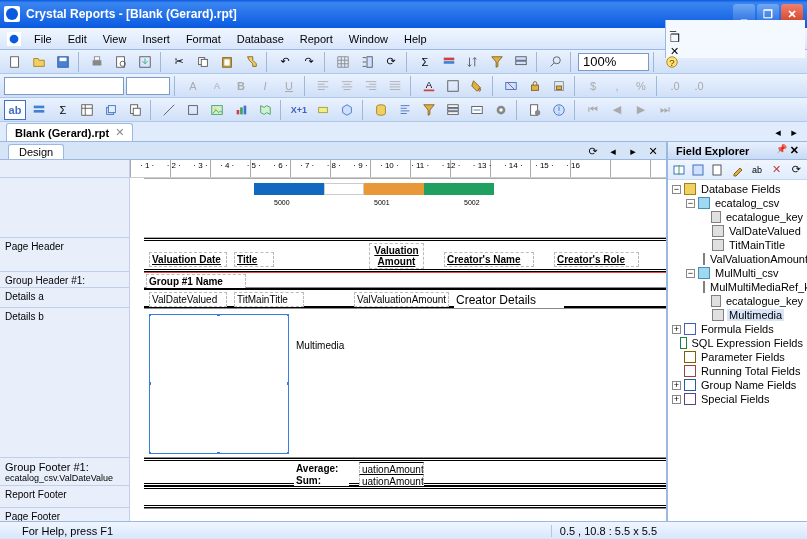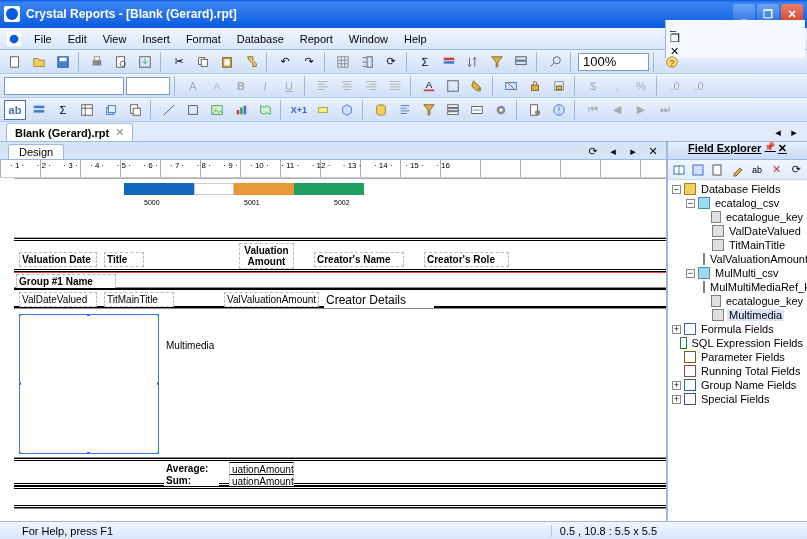--- a/index.html
+++ b/index.html
@@ -49,29 +49,29 @@
 .sectioncol { width:130px; background:#e8effb; border-right:1px solid #c0d0e8; flex-shrink:0; }
 .sectioncol .sect { border-bottom:1px solid #c0d0e8; padding:3px 5px; font-size:10px; color:#000; display:flex; align-items:flex-start; overflow:hidden; white-space:nowrap; }
 .canvaswrap { flex:1; min-width:520px; }
 .ruler { height:18px; background:#fff; border-bottom:1px solid #ccc; font-size:8px; padding-left:2px; background-image: repeating-linear-gradient(to right, #aaa 0 1px, transparent 1px 40px); white-space:nowrap; overflow:hidden; }
 
 .section { border-top:1px solid #888; border-bottom:1px solid #888; background:#fff; position:relative; }
 .section.dbl { border-top:3px double #000; border-bottom:3px double #000; }
 .canvaswrap .body { margin-left:14px; }
 
 .field { position:absolute; border:1px dashed #bbb; font-size:10px; padding:1px 2px; background:#fff; white-space:nowrap; overflow:hidden; }
-.field.u { font-weight:bold; }
+.field.u { text-decoration:underline; font-weight:bold; }
 .field.sel { border:1px solid #3a7de0; }
 .handle { position:absolute; width:5px; height:5px; background:#3a7de0; border:1px solid #fff; }
 
 .chart-box { position:absolute; }
 
 
 .right { width:140px; background:#f4f8ff; display:flex; flex-direction:column; border-left:1px solid #9ab8e0; }
-.right .hdr { background:linear-gradient(#e8f0ff,#c8daf4); height:18px; display:flex; padding:0 20px; font-weight:bold; border-bottom:1px solid #9ab8e0;text-decoration:underline; }
+.right .hdr { background:linear-gradient(#e8f0ff,#c8daf4); height:18px; display:flex; align-items:center; padding:0 8px; font-weight:bold; border-bottom:1px solid #9ab8e0; }
 .right .hdr .sp { margin-left:auto; display:flex; gap:2px; }
 .right .toolbar2 { height:20px; display:flex; align-items:center; padding:0 2px; gap:2px; border-bottom:1px solid #c8d8f0; background:linear-gradient(#f0f6ff,#e0ecfc); }
 .tree { flex:1; overflow:auto; padding:2px; font-size:11px; background:#fff; }
 .tree ul { list-style:none; padding-left:14px; }
 .tree li { padding:1px 0; white-space:nowrap; display:flex; align-items:center; gap:3px; }
 .tree li.sel > .lbl { background:#d8e4f8; }
 .tree .tw { width:9px; height:9px; border:1px solid #888; display:inline-flex; align-items:center; justify-content:center; font-size:9px; line-height:1; cursor:pointer; }
 .tree .ico { width:12px; height:12px; display:inline-block; }
 .tree .lbl { padding:0 2px; }
 
@@ -460,20 +460,34 @@
       <div class="viewtab">Design</div>
       <div class="right-icons">
         <span class="tbtn">⟳</span>
         <span class="tbtn">◂</span>
         <span class="tbtn">▸</span>
         <span class="tbtn">✕</span>
       </div>
     </div>
 
     <div class="design-scroll">
+      <div class="sectioncol">
+        <div class="sect" style="height:18px"></div>
+        <div class="sect" style="height:60px"></div>
+        <div class="sect" style="height:34px">Page Header</div>
+        <div class="sect" style="height:16px">Group Header #1:</div>
+        <div class="sect" style="height:20px">Details a</div>
+        <div class="sect" style="height:150px">Details b</div>
+        <div class="sect" style="height:28px;flex-direction:column;align-items:flex-start">
+          <div>Group Footer #1:</div>
+          <div style="font-size:9px">ecatalog_csv.ValDateValue</div>
+        </div>
+        <div class="sect" style="height:22px">Report Footer</div>
+        <div class="sect" style="height:22px">Page Footer</div>
+      </div>
 
       <div class="canvaswrap">
         <div class="ruler">　· 1 · 　 · 2 · 　 · 3 · 　 · 4 · 　 · 5 · 　 · 6 · 　 · 7 · 　 · 8 · 　 · 9 · 　 · 10 · 　 · 11 · 　 · 12 · 　 · 13 · 　 · 14 · 　 · 15 · 　 · 16</div>
         <div class="body">
 
           <div class="section" style="height:60px;border-top:1px solid #aaa;border-bottom:1px solid #aaa">
             <div class="chart-box" style="left:100px;top:4px;width:260px;height:40px">
               <div style="position:absolute;left:10px;top:0;width:70px;height:12px;background:#1068c0"></div>
               <div style="position:absolute;left:80px;top:0;width:40px;height:12px;background:#fff;border:1px solid #ccc"></div>
               <div style="position:absolute;left:120px;top:0;width:60px;height:12px;background:#e89838"></div>

